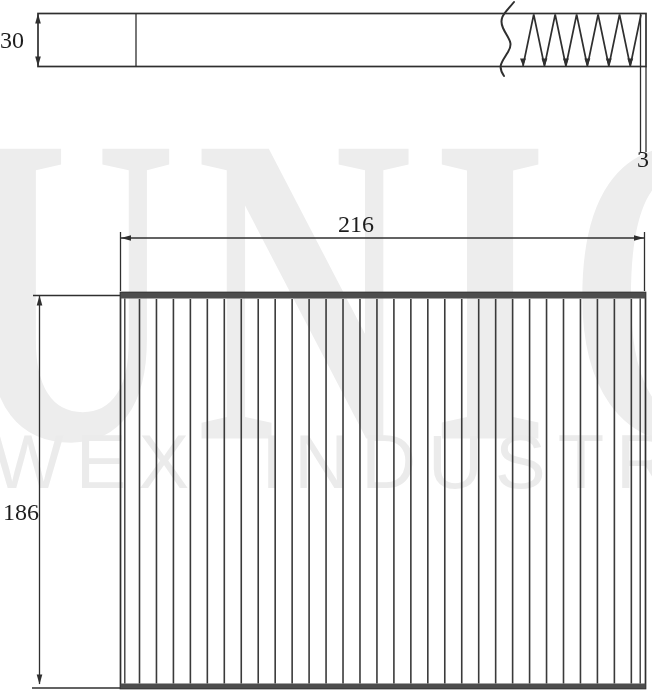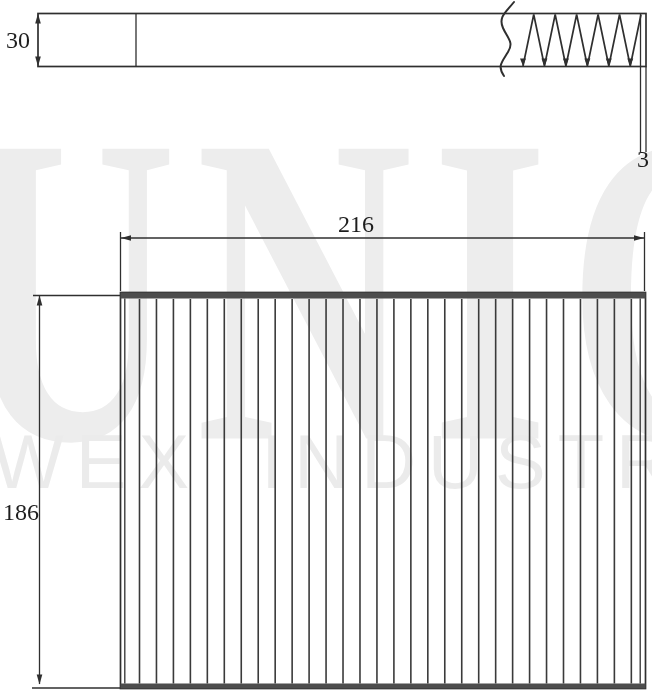--- a/index.html
+++ b/index.html
@@ -36,21 +36,21 @@
   .band{fill:var(--band);stroke:none;}
   .pleat{stroke:var(--pleat);stroke-width:1.6;}
   .arr{fill:var(--line);stroke:none;}
   .zig{stroke:var(--line);stroke-width:1.7;fill:none;stroke-linejoin:miter;}
   .squig{stroke:var(--line);stroke-width:2;fill:none;stroke-linecap:round;}
   
   .dim-label{
     position:absolute;z-index:3;font-family:"Liberation Serif",serif;
     font-size:24px;line-height:1;color:var(--label);
   }
-  #lbl-30 {left:0px;  top:28px; width:36px;text-align:left;padding-left:6px;}
+  #lbl-30 {left:0px;  top:28px; width:36px;text-align:left;}
   #lbl-3  {left:633px; top:147px;width:20px;text-align:center;}
   #lbl-216{left:316px; top:212px;width:80px;text-align:center;}
   #lbl-186{left:1px;  top:500px;width:38px;text-align:right;}
 </style>
 </head>
 <body>
 
 <div class="canvas">
 
   <div class="wm-big">UNIC</div>

